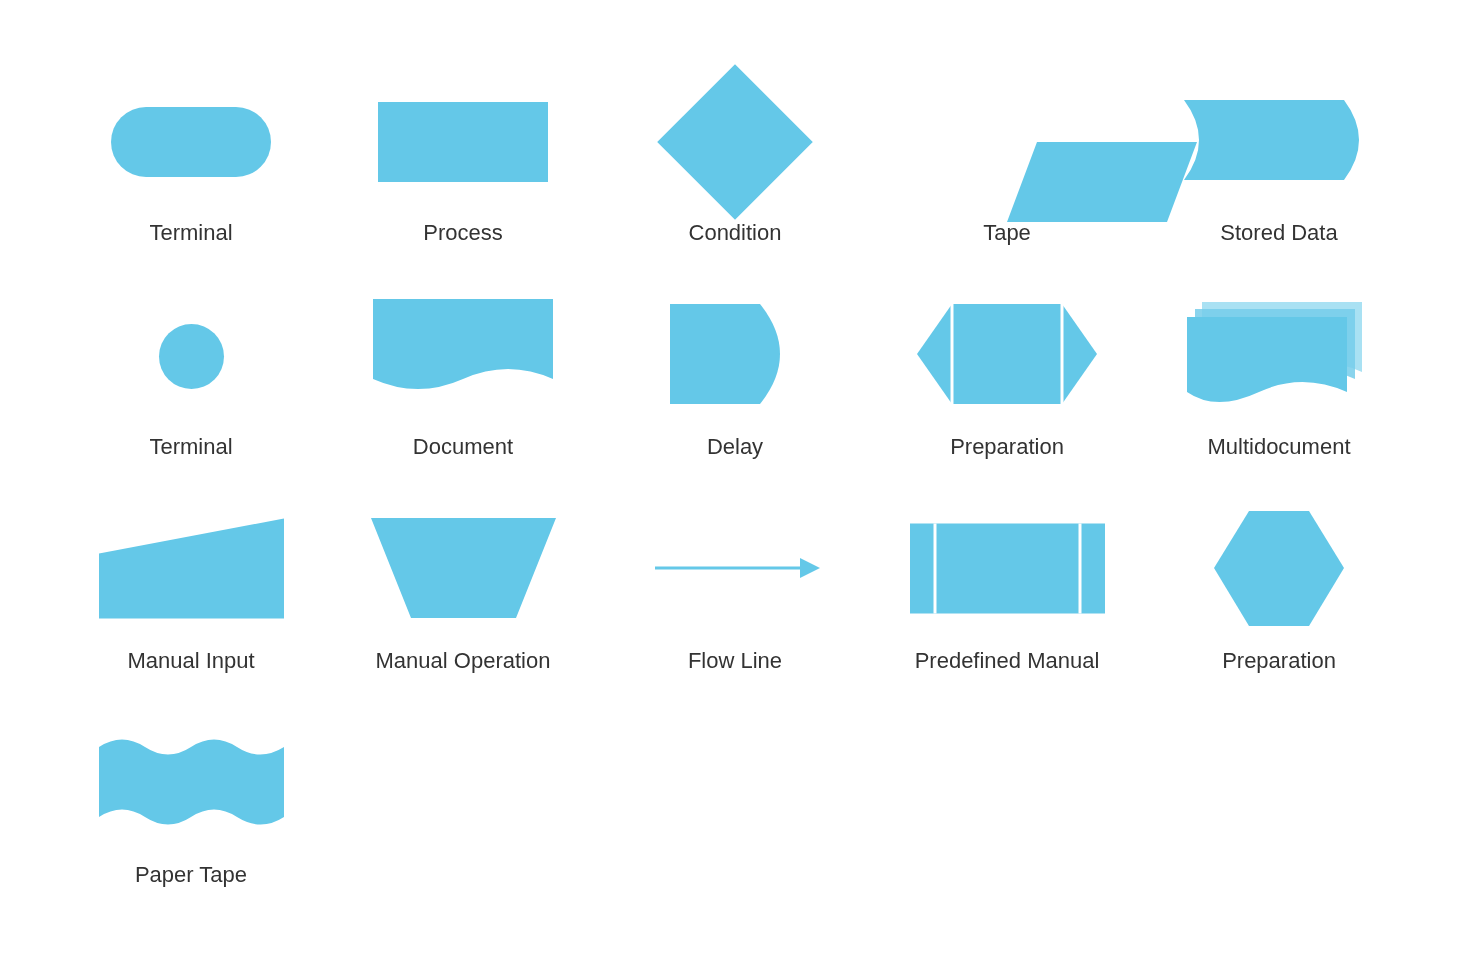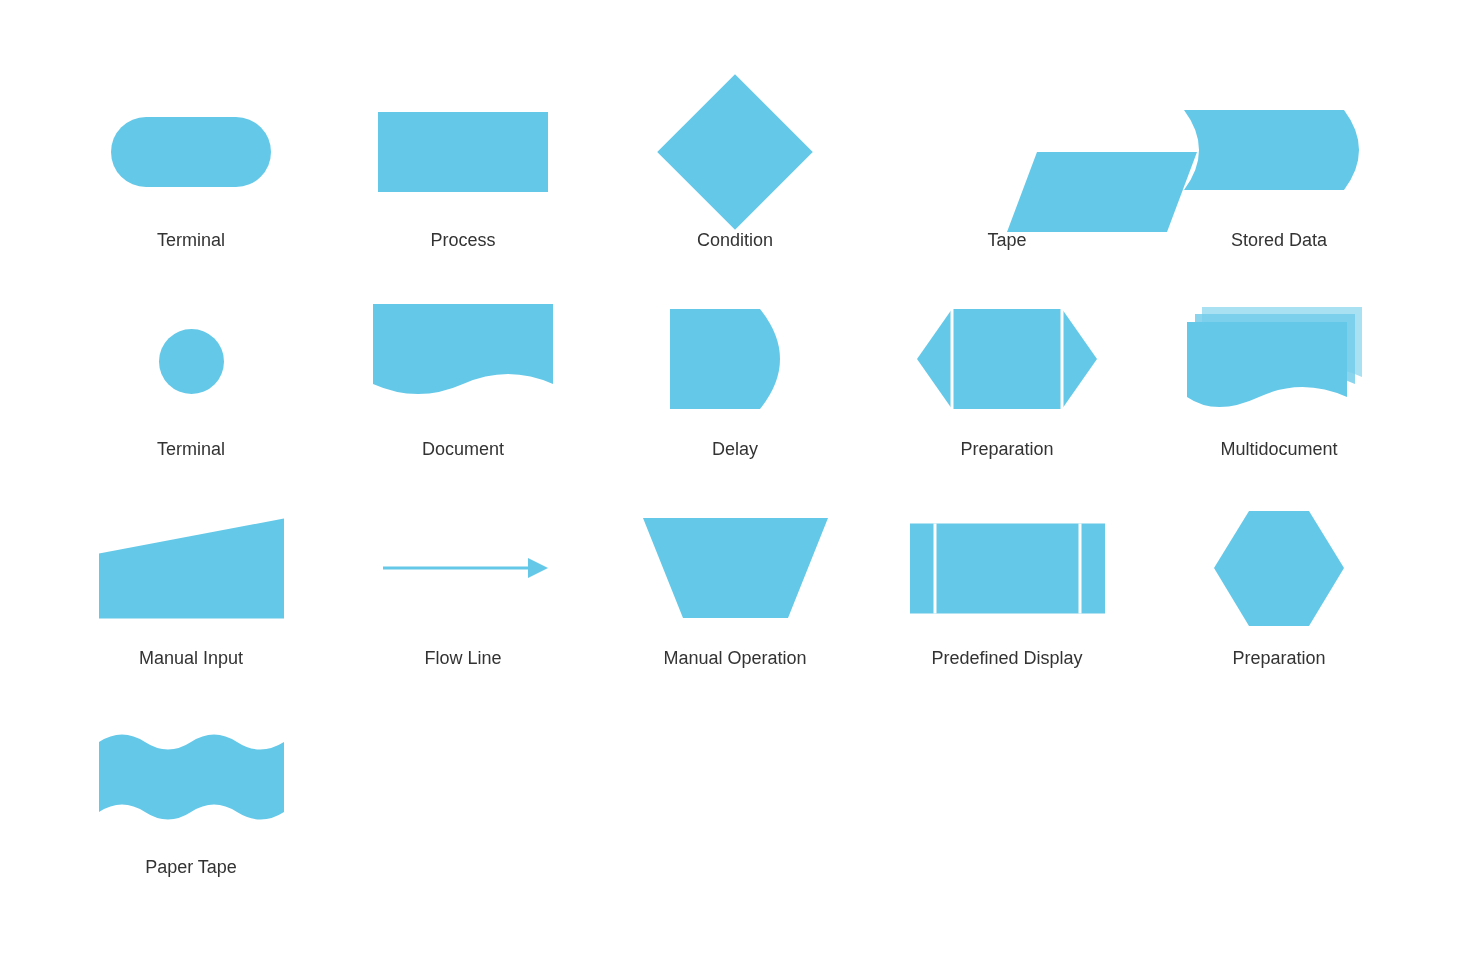--- a/index.html
+++ b/index.html
@@ -28,21 +28,21 @@
       gap: 18px;
     }
     .shape-area {
       width: 200px;
       height: 120px;
       display: flex;
       align-items: center;
       justify-content: center;
     }
     .label {
-      font-size: 18px;
+      font-size: 22px;
       color: #333;
       text-align: center;
       font-weight: 400;
     }
 
     
     .terminal-shape {
       width: 160px;
       height: 70px;
       background: #64c8e8;
@@ -286,52 +286,52 @@
           <polygon points="0,35 185,0 185,100 0,100" fill="#64c8e8"></polygon>
         </svg>
       </div>
     </div>
     <span class="label">Manual Input</span>
   </div>
 
 
   <div class="cell">
     <div class="shape-area">
+      <div class="manual-operation-shape">
+        <svg viewBox="0 0 185 100" xmlns="http://www.w3.org/2000/svg">
+          <polygon points="0,0 185,0 145,100 40,100" fill="#64c8e8"></polygon>
+        </svg>
+      </div>
+    </div>
+    <span class="label">Manual Operation</span>
+  </div>
+
+  <div class="cell">
+    <div class="shape-area">
       <div class="flowline-shape">
         <svg viewBox="0 0 180 50" xmlns="http://www.w3.org/2000/svg">
           <line x1="10" y1="25" x2="155" y2="25" stroke="#64c8e8" stroke-width="3"></line>
           <polygon points="155,15 175,25 155,35" fill="#64c8e8"></polygon>
         </svg>
       </div>
     </div>
     <span class="label">Flow Line</span>
-  </div>
-
-  <div class="cell">
-    <div class="shape-area">
-      <div class="manual-operation-shape">
-        <svg viewBox="0 0 185 100" xmlns="http://www.w3.org/2000/svg">
-          <polygon points="0,0 185,0 145,100 40,100" fill="#64c8e8"></polygon>
-        </svg>
-      </div>
-    </div>
-    <span class="label">Manual Operation</span>
   </div>
 
   <div class="cell">
     <div class="shape-area">
       <div class="predefined-process-shape">
         <svg viewBox="0 0 195 90" xmlns="http://www.w3.org/2000/svg">
           <rect x="0" y="0" width="195" height="90" fill="#64c8e8"></rect>
           <line x1="25" y1="0" x2="25" y2="90" stroke="white" stroke-width="3"></line>
           <line x1="170" y1="0" x2="170" y2="90" stroke="white" stroke-width="3"></line>
         </svg>
       </div>
     </div>
-    <span class="label">Predefined Display</span>
+    <span class="label">Predefined Manual</span>
   </div>
 
   <div class="cell">
     <div class="shape-area">
       <div class="preparation2-shape">
         <svg viewBox="0 0 130 115" xmlns="http://www.w3.org/2000/svg">
           <polygon points="35,0 95,0 130,57 95,115 35,115 0,57" fill="#64c8e8"></polygon>
         </svg>
       </div>
     </div>

